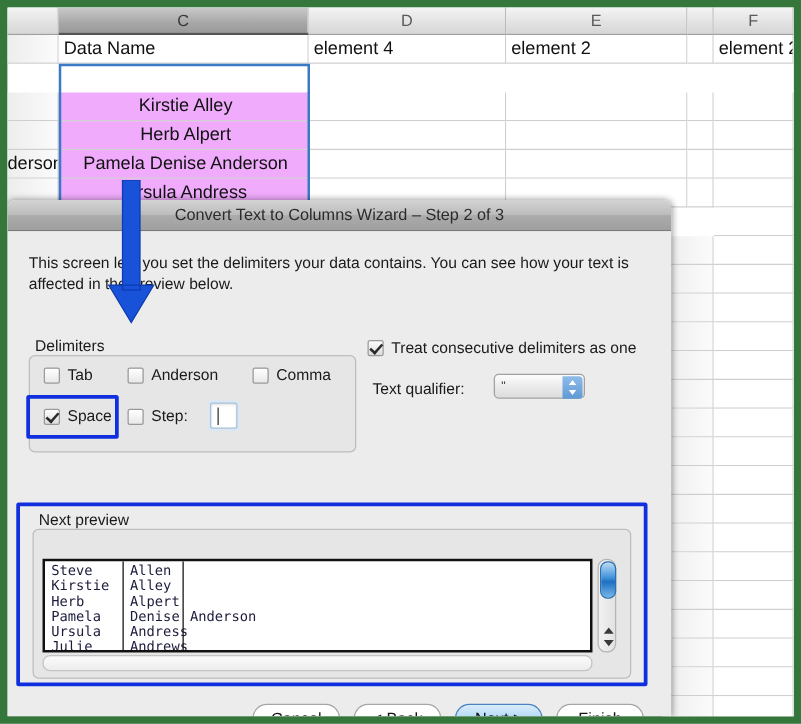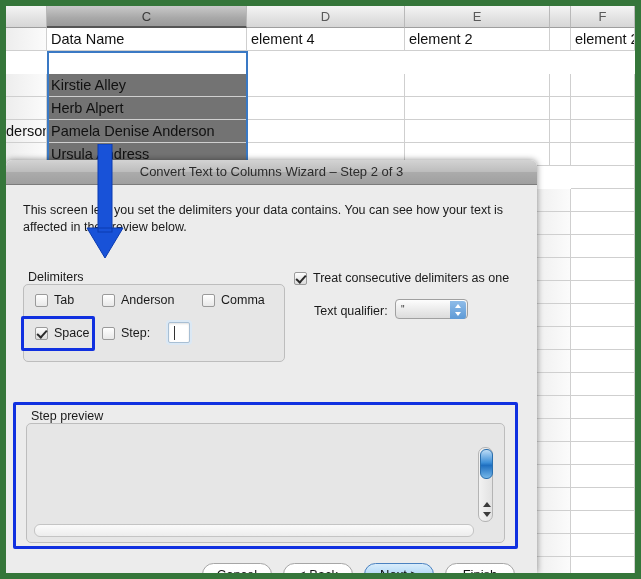--- a/index.html
+++ b/index.html
@@ -31,21 +31,21 @@
     color:#3a3a3a;border-bottom:2px solid #555;
   }
   .grid-row{position:absolute;left:0;height:23px;width:100%;display:flex;}
   .cell{
     height:23px;line-height:23px;box-sizing:border-box;
     border-right:1px solid #cfcfcf;border-bottom:1px solid #cfcfcf;
     font-size:14.5px;color:#111;padding-left:4px;white-space:nowrap;overflow:hidden;
     background:#fff;
   }
   .cell.rowhdr{background:linear-gradient(to right,#ededed,#fbfbfb);}
-  .cell.hl{background:#737373;}
+  .cell.hl{background:#f0abfc;text-align:center;}
   .cell.clip{padding-left:0;text-align:right;padding-right:2px;}
   .selbox{
     position:absolute;border:2px solid #3a79c4;box-sizing:border-box;
     pointer-events:none;
   }
 
   
   .dialog{
     position:absolute;left:0px;top:154px;width:531px;height:413px;
     background:#ececec;
@@ -345,31 +345,55 @@
       <div class="othertxt" style="position:absolute;left:162px;top:137px;">
         <span class="caret"></span>
       </div>
 
       <div class="highlightbox" style="left:15px;top:131px;width:74px;height:35px;"></div>
 
       <div class="chkrow" style="left:288px;top:86px;">
         <span class="chk on"></span>
         <span>Treat consecutive delimiters as one</span>
       </div>
-      <div class="tqlabel" style="left:308px;top:119px;">Text qualifier:</div>
+      <div class="tqlabel" style="left:292px;top:119px;">Text qualifier:</div>
       <div class="tqsel" style="left:389px;top:114px;">
         <span>"</span>
         <span class="tqarrows"></span>
       </div>
 
       <div class="highlightbox" style="left:7px;top:217px;width:505px;height:147px;"></div>
 
-      <div class="grouplabel" style="left:25px;top:224px;">Step preview</div>
+      <div class="grouplabel" style="left:25px;top:224px;">Next preview</div>
       <div class="dpinner" style="left:20px;top:238px;width:479px;height:120px;"></div>
 
+      <div class="previewbox" style="left:28px;top:262px;width:440px;height:75px;">
+        <div class="pvtable">
+          <div class="pvcol" style="left:5px;">Steve
+Kirstie
+Herb
+Pamela
+Ursula
+Julie</div>
+          <div class="pvcol" style="left:68px;">Allen
+Alley
+Alpert
+Denise
+Andress
+Andrews</div>
+          <div class="pvcol" style="left:116px;">
+
+
+Anderson
+
+</div>
+        </div>
+        <div class="pvsep" style="left:62px;"></div>
+        <div class="pvsep" style="left:110px;"></div>
+      </div>
 
       <div class="vscroll" style="left:472px;top:262px;height:75px;">
         <div class="vthumb" style="top:1px;"></div>
         <div class="vtri up" style="bottom:14px;"></div>
         <div class="vtri dn" style="bottom:4px;"></div>
       </div>
 
       <div class="hscroll" style="left:28px;top:339px;width:440px;"></div>
 
       <div class="btn" style="left:196px;top:378px;width:70px;">Cancel</div>

